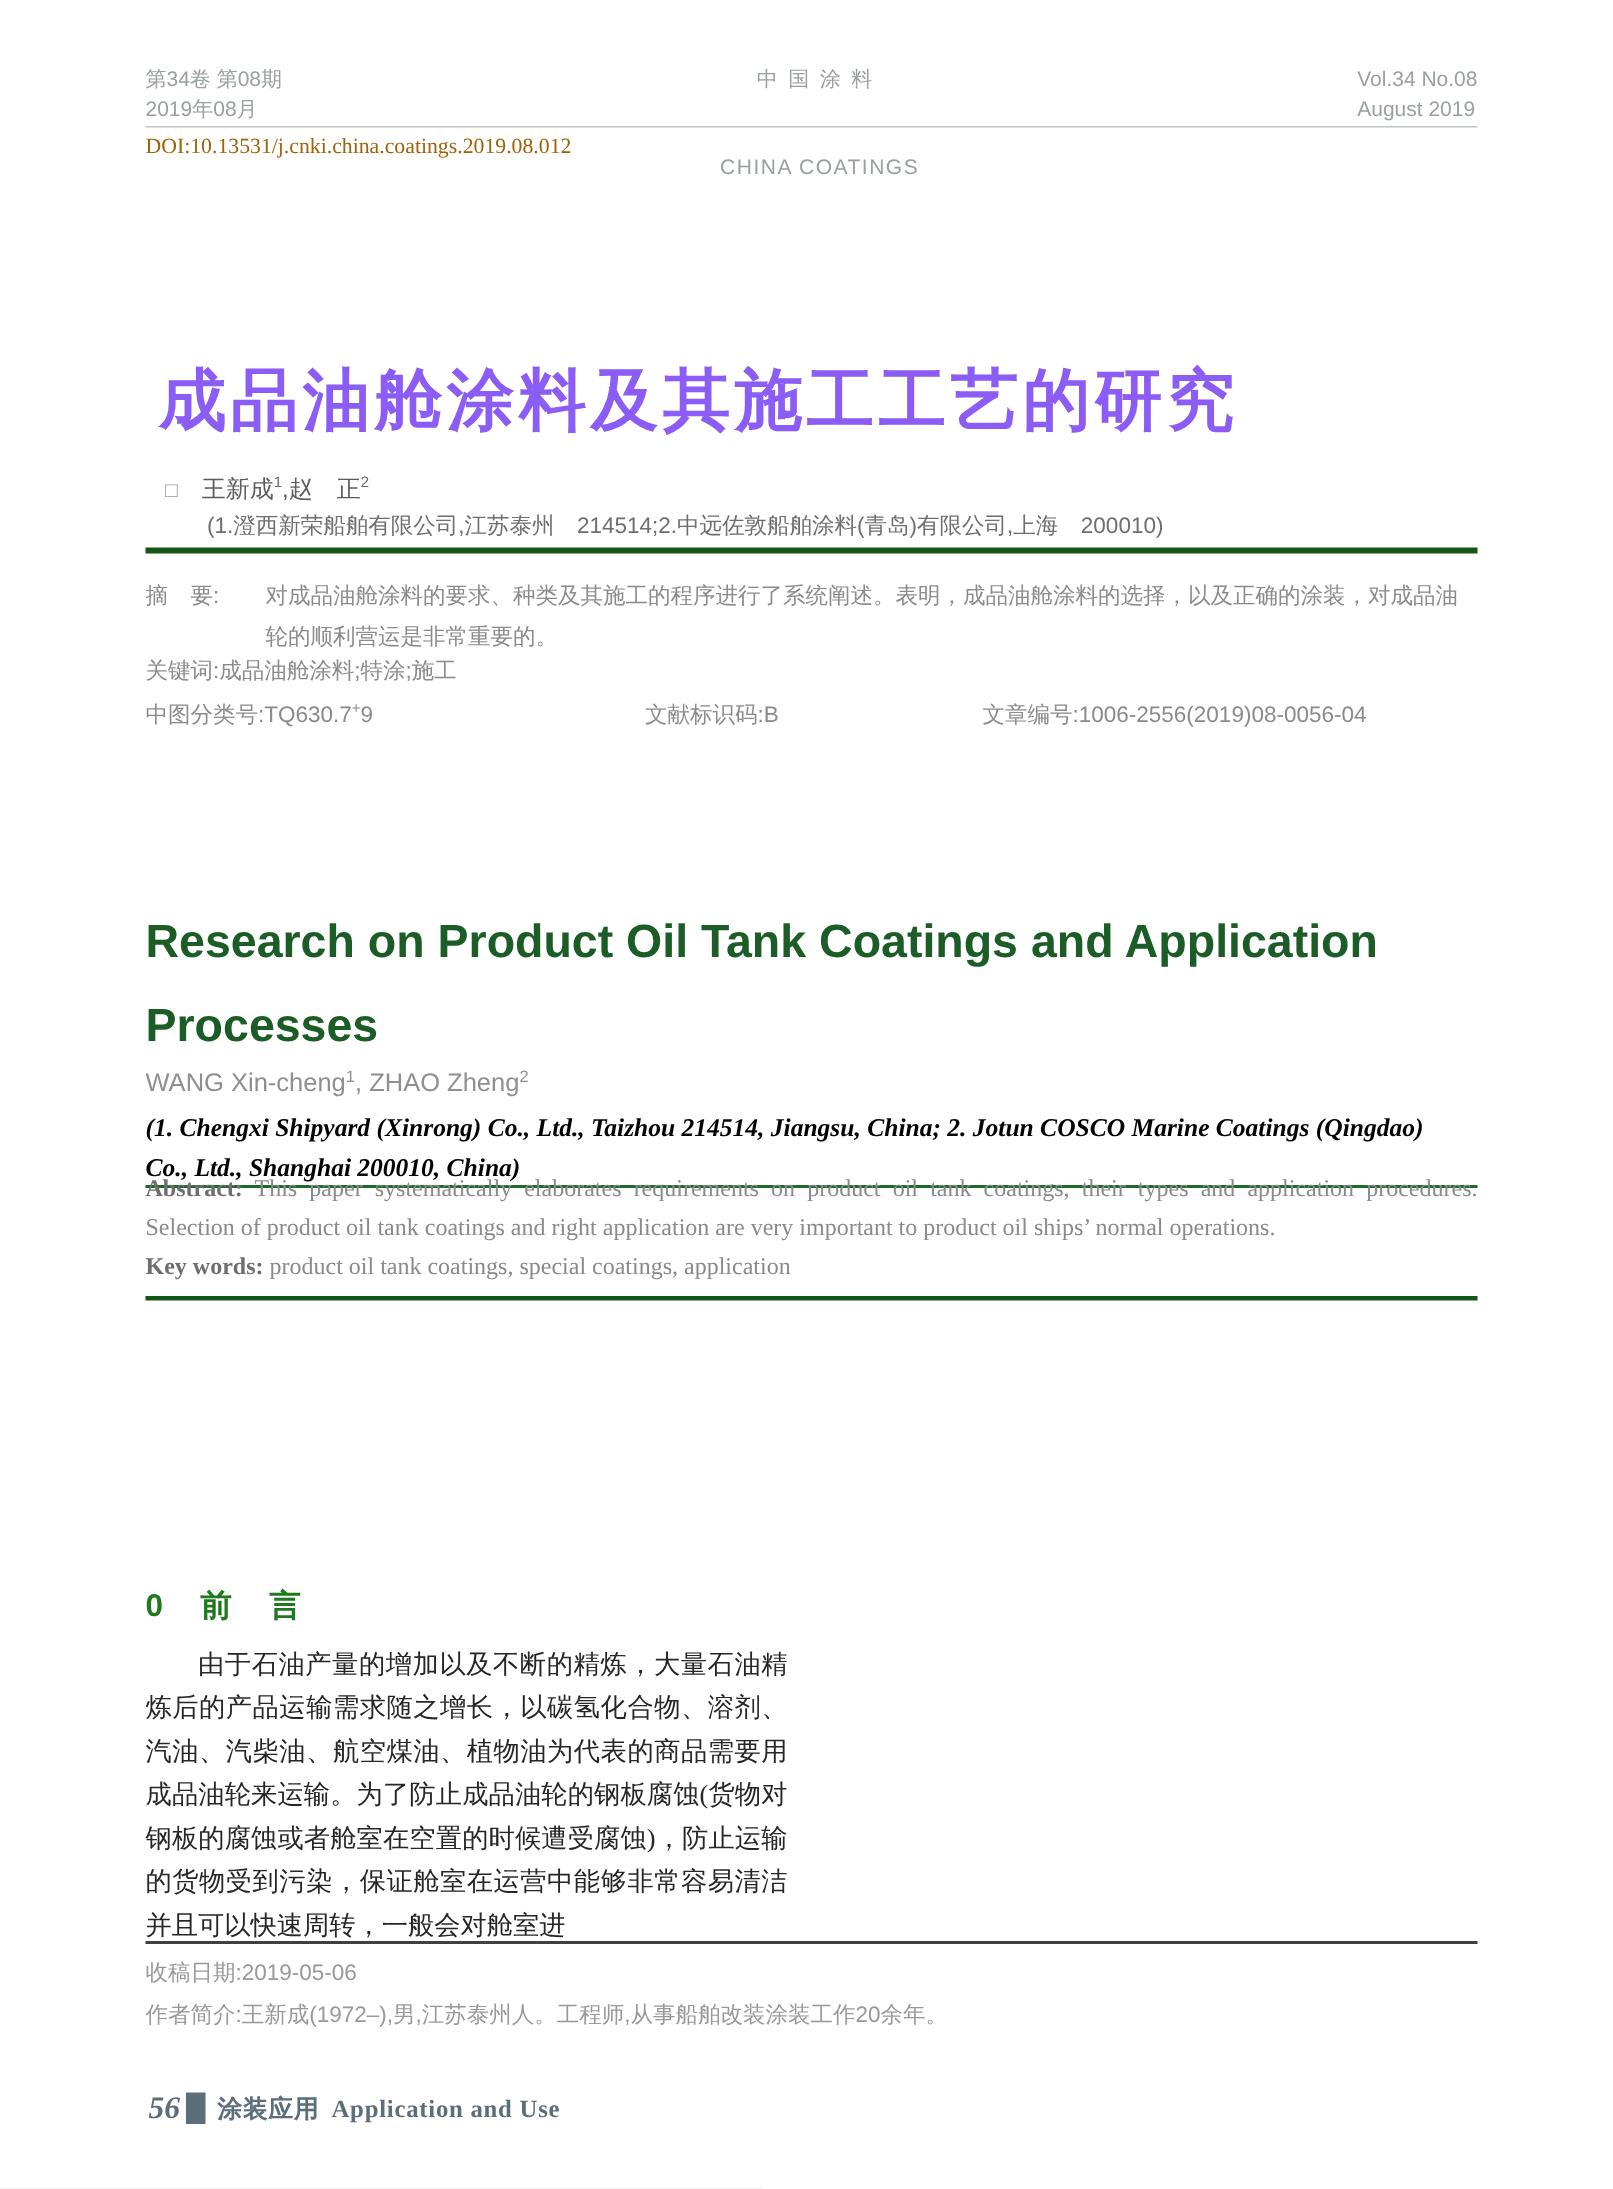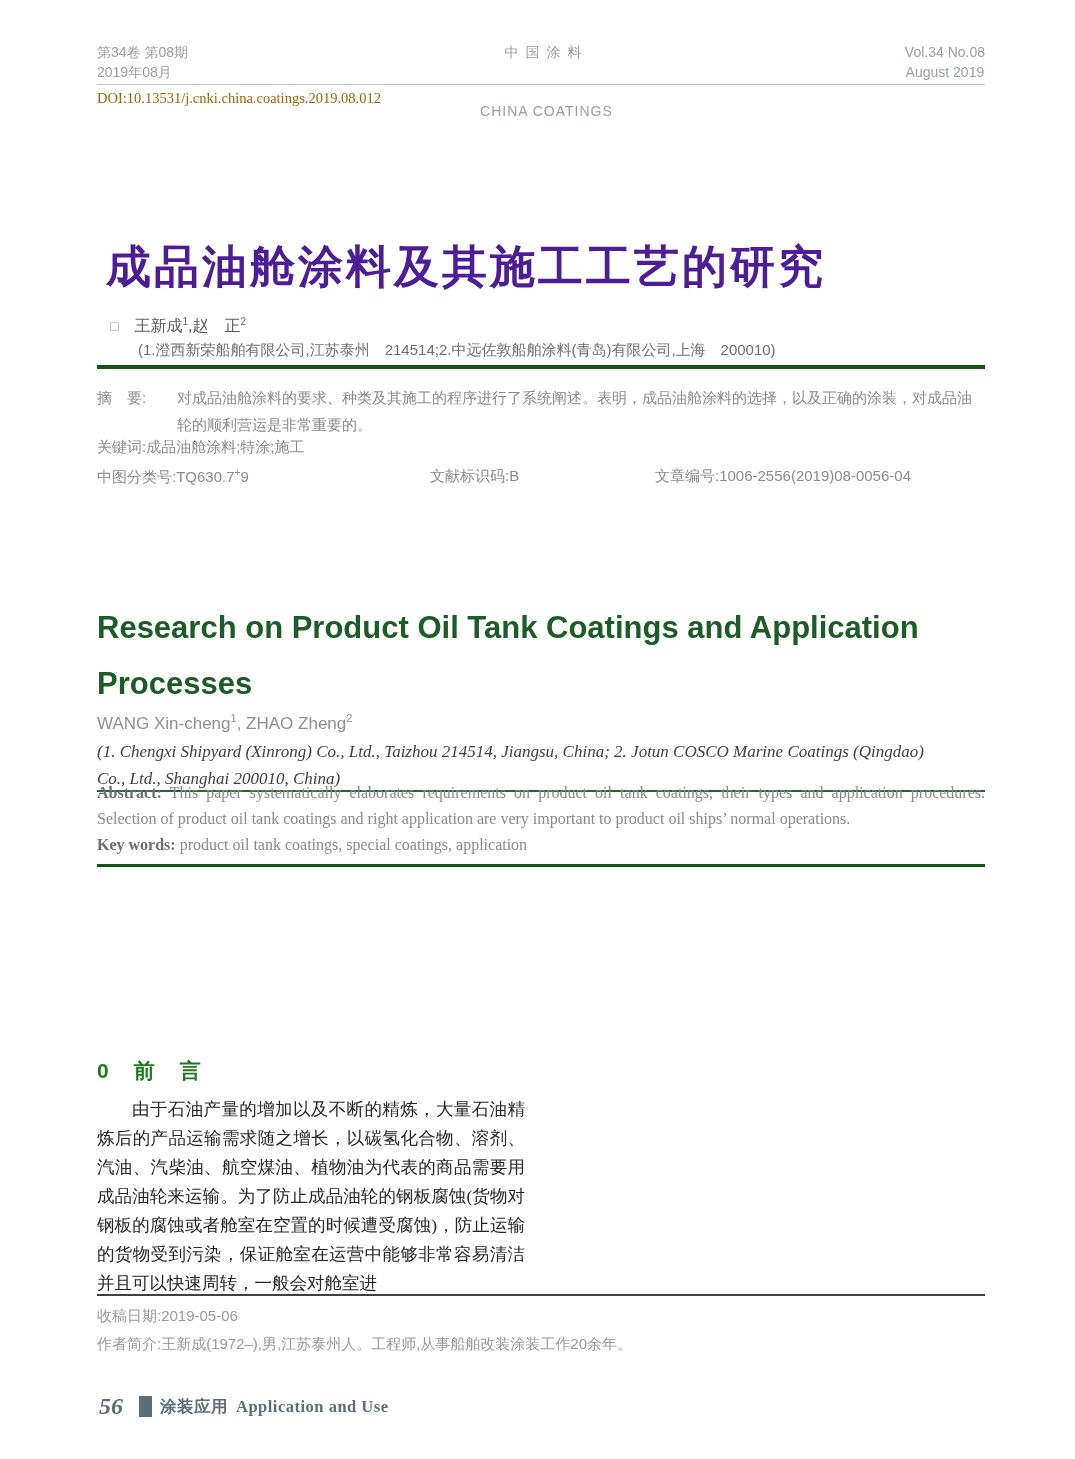--- a/index.html
+++ b/index.html
@@ -5,28 +5,28 @@
   html,body { margin:0; padding:0; background:#e8e8e8; }
   .page {
     position:relative; width:1075px; height:1459px; margin:0 auto;
     background:#ffffff; overflow:hidden;
     font-family:"Liberation Sans","DejaVu Sans",sans-serif;
   }
   
   .header { position:absolute; left:97px; top:42px; width:888px; display:flex; justify-content:space-between; color:#9aa0a2; font-size:14px; line-height:20px; }
   .header .hcol { white-space:nowrap; }
   .header .hcenter { text-align:center; }
-  .header .hright { text-align:center; }
+  .header .hright { text-align:left; }
   .journal-name-cn { letter-spacing:7px; }
   .journal-name-en { letter-spacing:1px;margin-top:39px; }
   .header-rule { position:absolute; left:97px; top:84px; width:888px; height:1px; background:#c2c6c8; }
   .doi { position:absolute; left:97px; top:90px; font-family:"Liberation Serif","DejaVu Serif",serif; font-size:14.5px; color:#a16207; }
 
   
-  .title-cn { position:absolute; left:106px; top:237px; font-size:45px; font-weight:bold; color:#4c1d95; letter-spacing:3px; }
+  .title-cn { position:absolute; left:106px; top:237px; font-size:45px; font-weight:bold; color:#8b5cf6; letter-spacing:3px; }
   .authors-cn { position:absolute; left:110px; top:316px; font-size:16px; color:#5c5c5c; }
   .authors-cn .marker { color:#9a9a9a; margin-right:16px; font-size:14px; }
   .authors-cn sup { font-size:10px; color:#6a6a6a; }
   .affil-cn { position:absolute; left:138px; top:341px; font-size:15px; color:#6f6f6f; }
 
   .rule-thick-green { position:absolute; left:97px; top:365px; width:888px; height:4px; background:#145616; }
 
   
   .abs-cn { position:absolute; left:97px; top:384px; width:880px; display:flex; font-size:15px; line-height:27px; color:#8b8b8b; }
   .abs-cn .abs-label { flex:0 0 80px; }
@@ -34,42 +34,42 @@
   .keywords-cn { position:absolute; left:97px; top:438px; font-size:15px; color:#8b8b8b; }
   .meta-row { position:absolute; left:97px; top:467px; width:888px; display:flex; font-size:15px; color:#8b8b8b; }
   .meta-row .m1 { width:333px; }
   .meta-row .m2 { width:225px; }
   .meta-row sup { font-size:10px; }
 
   
   .title-en { position:absolute; left:97px; top:600px; width:880px; font-size:31px; font-weight:bold; color:#1b5c27; line-height:56px; white-space:pre-line; }
   .authors-en { position:absolute; left:97px; top:712px; font-size:17px; color:#8f8f8f; }
   .authors-en sup { font-size:11px; }
-  .affil-en { position:absolute; left:97px; top:738px; width:900px; font-family:"Liberation Serif","DejaVu Serif",serif; font-style:italic; font-size:17px; color:#404040; line-height:27px; white-space:pre-line; }
+  .affil-en { position:absolute; left:97px; top:738px; width:900px; font-family:"Liberation Serif","DejaVu Serif",serif; font-style:italic; font-size:17px; color:#000000; line-height:27px; white-space:pre-line;font-weight:bold; }
   .rule-thin-green { position:absolute; left:97px; top:790px; width:888px; height:2px; background:#1c6b2a; }
 
   .abs-en { position:absolute; left:97px; top:780px; width:888px; font-family:"Liberation Serif","DejaVu Serif",serif; font-size:16px; color:#8a8a8a; line-height:26px; text-align:justify; }
   .abs-en p { margin:0; }
   .abs-en .lbl { font-weight:bold; color:#6e6e6e; }
   .rule-green-2 { position:absolute; left:97px; top:864px; width:888px; height:3px; background:#145616; }
 
   
   .columns { position:absolute; left:97px; top:1056px; width:888px; display:flex; gap:32px; }
   .col { width:428px; font-family:"Liberation Serif","DejaVu Serif",serif; font-size:17.5px; line-height:29px; color:#262626; text-align:justify; }
   .sec-heading { font-family:"Liberation Sans","DejaVu Sans",sans-serif; font-size:21px; font-weight:bold; color:#1e7a1e; letter-spacing:2px; margin:0 0 10px 0; }
   .col p { margin:0; }
   .col p.indent { text-indent:2em; }
 
   
   .footnote-rule { position:absolute; left:97px; top:1294px; width:888px; height:2px; background:#404040; }
   .footnotes { position:absolute; left:97px; top:1302px; font-size:15px; color:#999999; line-height:28px; }
 
   
   .footer { position:absolute; left:99px; top:1393px; display:flex; align-items:center; color:#5d6e7b; }
-  .footer .pagenum { font-family:"Liberation Serif","DejaVu Serif",serif; font-style:italic; font-weight:bold; font-size:24px; margin-right:16px; }
+  .footer .pagenum { font-family:"Liberation Serif","DejaVu Serif",serif; font-style:italic; font-weight:bold; font-size:21px; margin-right:4px; }
   .footer .block { width:13px; height:21px; background:#5d6e7b; margin-right:8px; }
   .footer .sec { font-family:"Liberation Serif","DejaVu Serif",serif; font-weight:bold; font-size:16.5px; letter-spacing:0.5px; }
   .footer .sec-cn { margin-right:8px; }
 </style>
 </head>
 <body>
 
 <div class="page">
 
   <div class="header">

